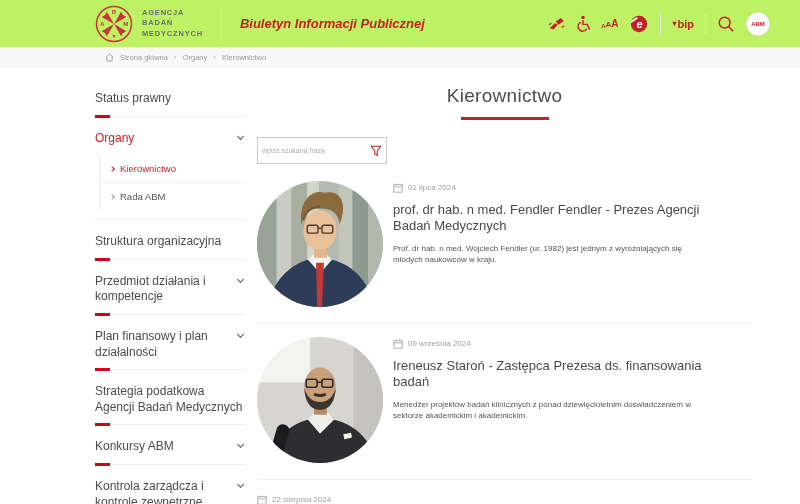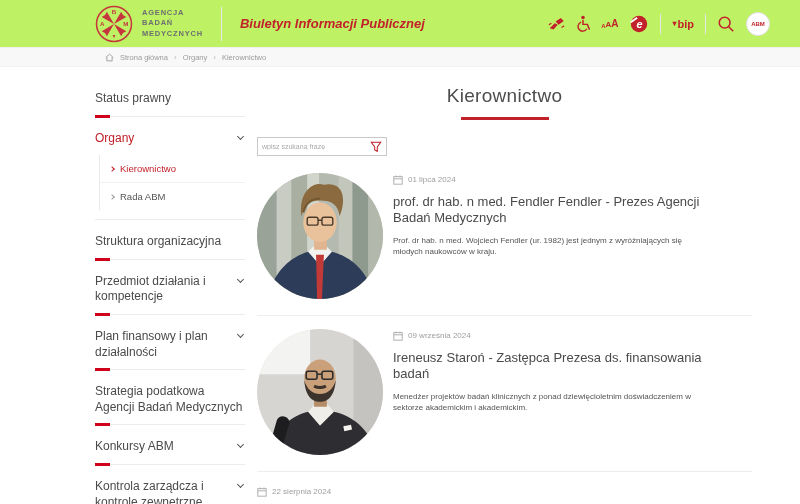--- a/index.html
+++ b/index.html
@@ -49,21 +49,21 @@
   .sub-item:last-child { border-bottom:none; }
   .sub-arrow { width:4px; height:4px; border-right:1.2px solid #999; border-bottom:1.2px solid #999; transform:rotate(-45deg); }
   .sub-label { font-size:9.5px; color:#555; }
   .sub-label.red { color:#c2202a; }
   .sub-item.active .sub-arrow { border-color:#c2202a; }
 
   
   .page-title { text-align:center; font-size:19px; color:#4d4d4f; letter-spacing:.3px; }
   .title-underline { width:88px; height:3px; background:#c2202a; margin:10px auto 0; }
   .searchrow { margin-top:17px; }
-  .searchbox { width:130px; height:19px; border:1px solid #c9c9c9; display:flex; align-items:center; padding:7px 4px; background:#fff; }
+  .searchbox { width:130px; height:27px; border:1px solid #c9c9c9; display:flex; align-items:center; padding:7px 4px; background:#fff; }
   .searchbox input { flex:1; border:none; outline:none; font-size:7px; color:#555; min-width:0;
     font-family:"Liberation Sans", sans-serif; }
   .searchbox input::placeholder { color:#a9a9a9; }
 
   .articles { margin-top:4px; }
   .article { display:flex; gap:10px; padding:13px 0 16px; border-bottom:1px solid #ededed; cursor:pointer; }
   .article:last-child { border-bottom:none; }
   .photo { width:126px; height:126px; border-radius:50%; overflow:hidden; flex-shrink:0; }
   .art-body { flex:1; padding-right:10px; }
   .daterow { display:flex; align-items:flex-start; gap:5px; margin-top:2px; }

